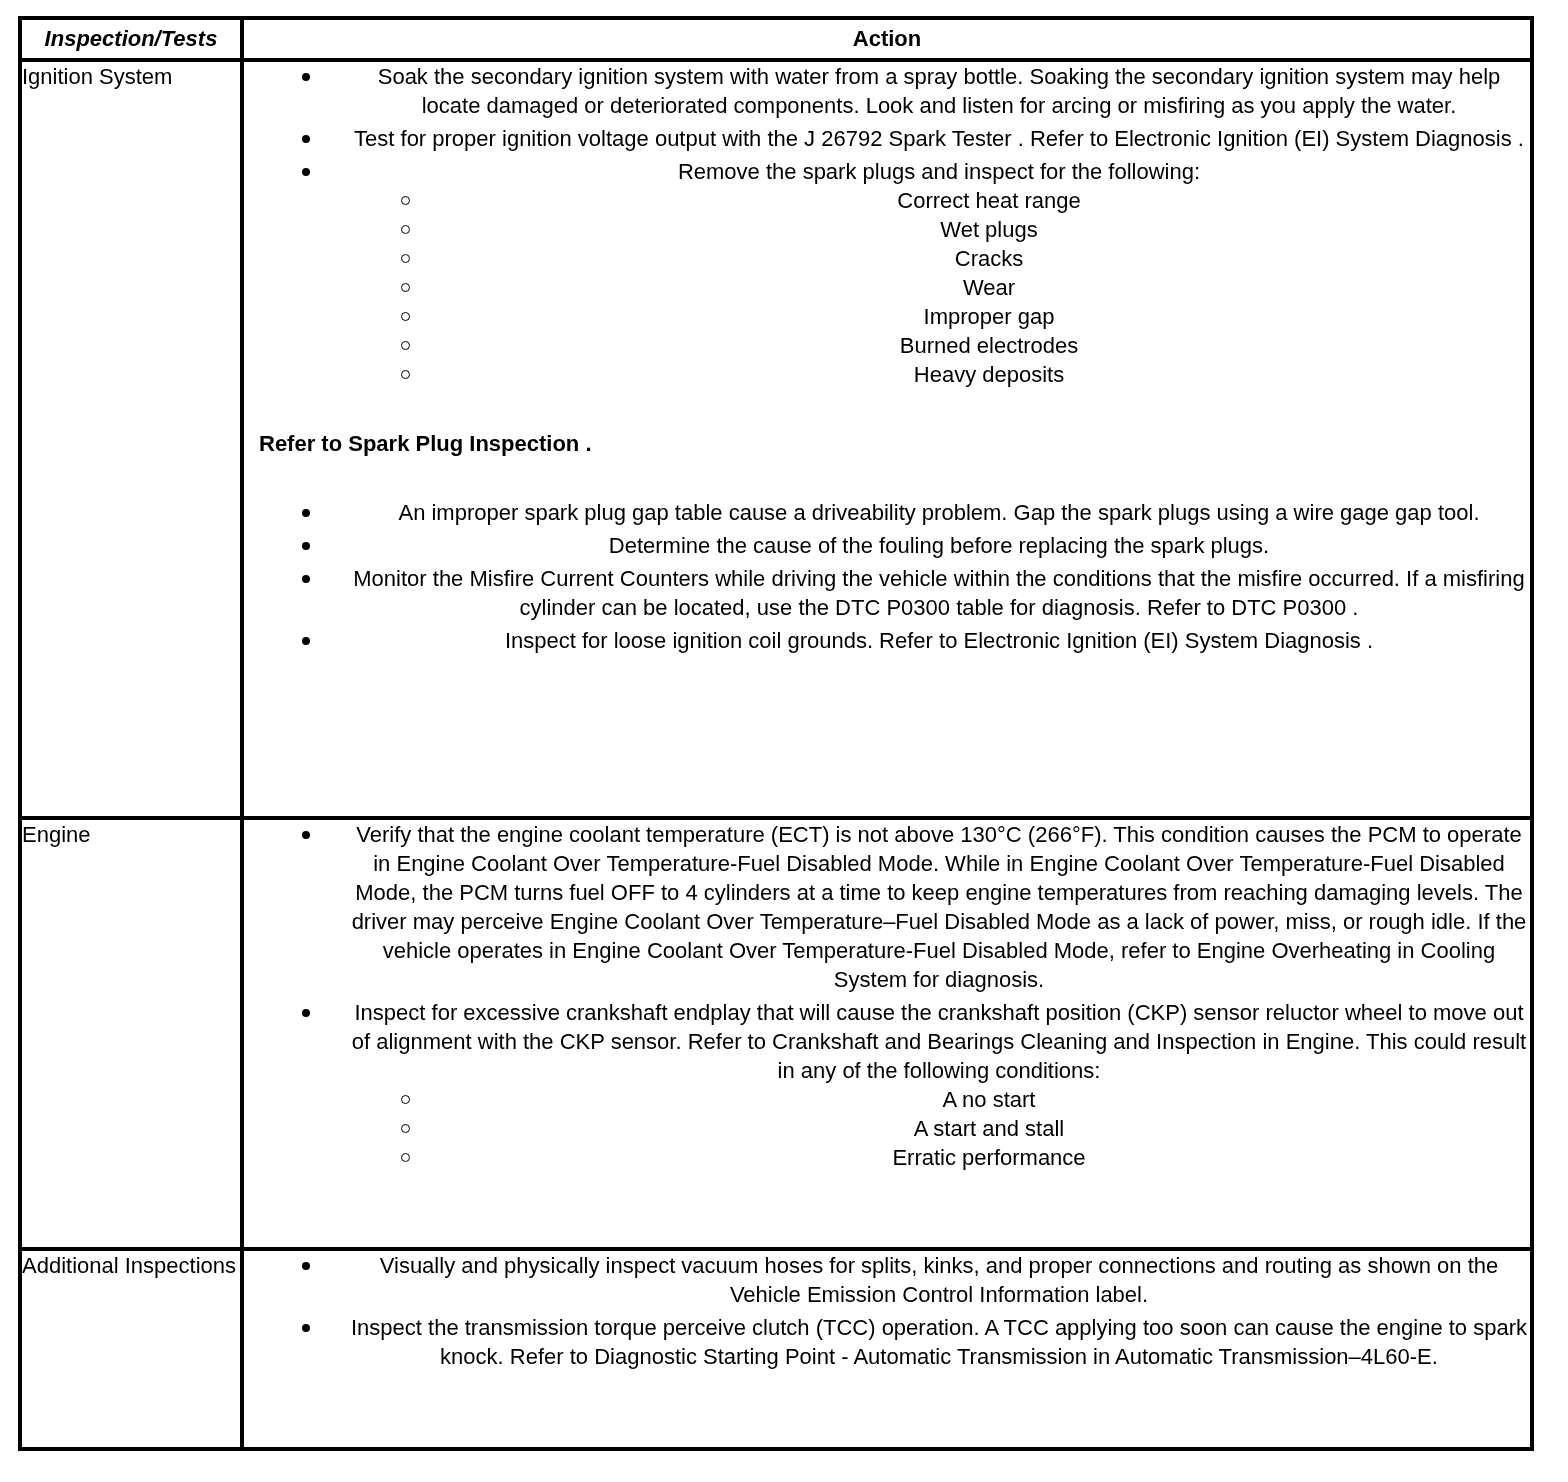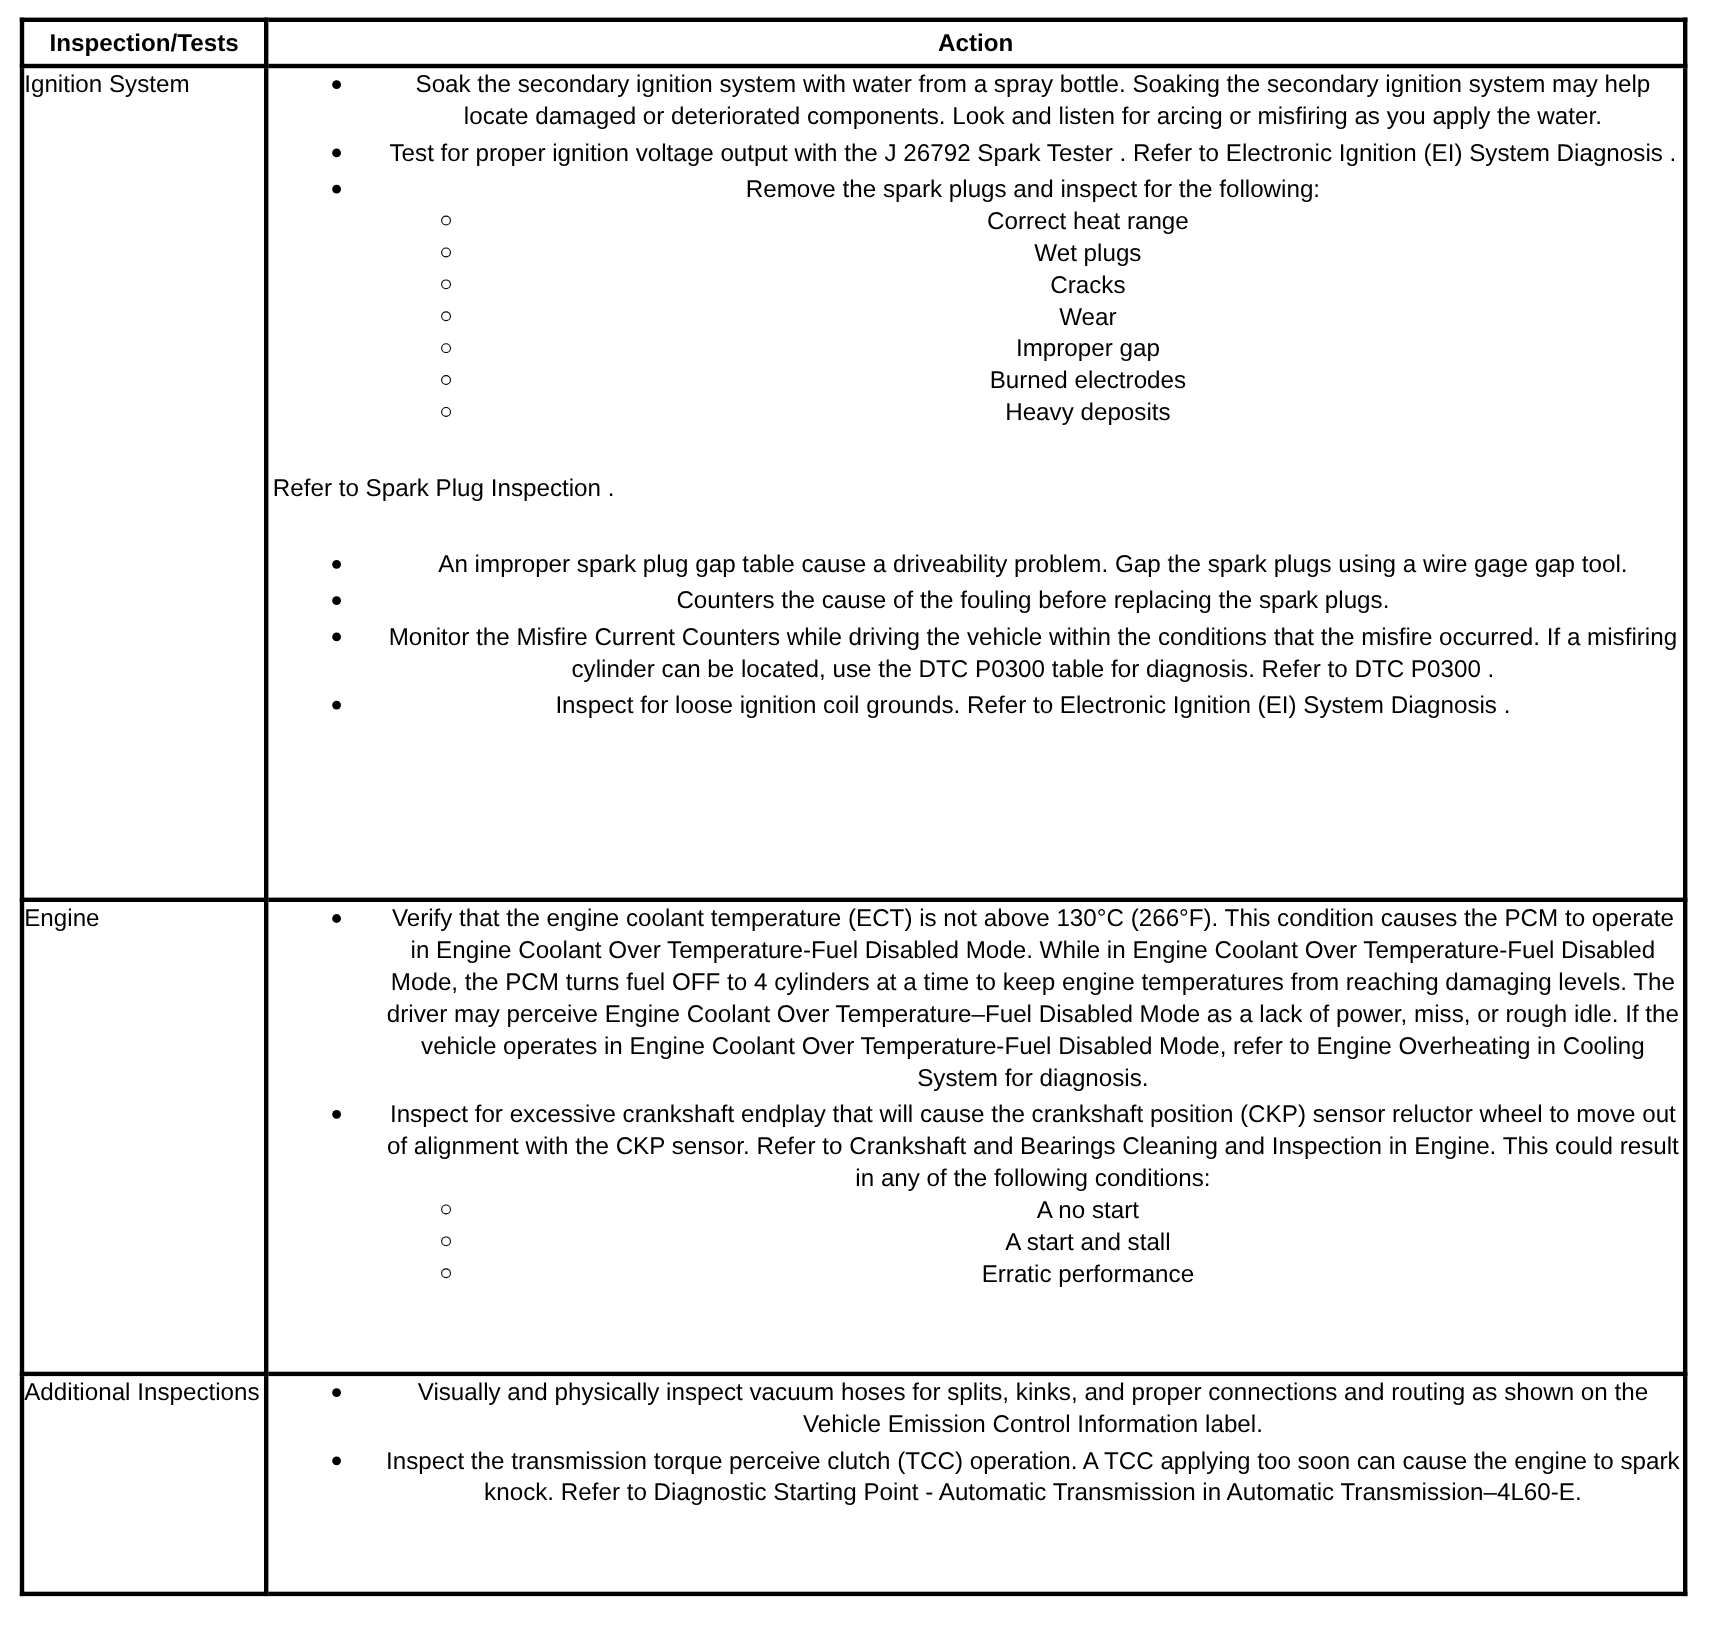--- a/index.html
+++ b/index.html
@@ -7,36 +7,36 @@
     width: 1568px; height: 1482px; position: relative; overflow: hidden;
     font-family: "Liberation Sans", sans-serif; color: #000;
     font-size: 22px; line-height: 29px;
   }
   .tbl {
     position: absolute; left: 18px; top: 16px; width: 1516px;
     border-collapse: collapse; table-layout: fixed;
   }
   .tbl td, .tbl th { border: 4px solid #000; vertical-align: top; padding: 0; }
   .tbl th { font-weight: bold; text-align: center; height: 38px; vertical-align: middle; line-height: 26px; }
-  .tbl th.c1 { width: 218px; }
+  .tbl th.c1 { width: 218px; font-style: italic; }
   .lbl { padding: 2px 4px 0 6px; line-height: 29px; }
   .act { padding: 6px 6px 0 0; }
   ul.b { list-style: none; margin: 0; padding: 0; text-align: center; }
   ul.b > li { position: relative; padding-left: 104px; margin-bottom: 4px; }
   ul.b > li .dot {
     position: absolute; left: 58px; top: 11px; width: 8px; height: 8px;
     border-radius: 50%; background: #000;
   }
   ul.s { list-style: none; margin: 0; padding: 0; }
   ul.s > li { position: relative; padding-left: 100px; margin: 0; }
   ul.s > li .circ {
     position: absolute; left: 53px; top: 10px; width: 9px; height: 9px;
     border-radius: 50%; border: 1.6px solid #000; box-sizing: border-box;
   }
-  .refer { padding-left: 4px; margin: 40px 0 40px 0; }
+  .refer { padding-left: 15px; margin: 40px 0 40px 0; font-weight: bold; }
   .r1 td { height: 754px; }
   .r2 td { height: 427px; }
   .r3 td { height: 196px; }
 </style>
 </head>
 <body>
 
 <table class="tbl">
   <tbody>
       <tr>
@@ -58,21 +58,21 @@
             <li><span class="circ"></span><span>Wear</span></li>
             <li><span class="circ"></span><span>Improper gap</span></li>
             <li><span class="circ"></span><span>Burned electrodes</span></li>
             <li><span class="circ"></span><span>Heavy deposits</span></li>
           </ul>
         </li>
       </ul>
       <div class="refer">Refer to Spark Plug Inspection .</div>
       <ul class="b">
         <li><span class="dot"></span><span>An improper spark plug gap table cause a driveability problem. Gap the spark plugs using a wire gage gap tool.</span></li>
-        <li><span class="dot"></span><span>Counters the cause of the fouling before replacing the spark plugs.</span></li>
+        <li><span class="dot"></span><span>Determine the cause of the fouling before replacing the spark plugs.</span></li>
         <li><span class="dot"></span><span>Monitor the Misfire Current Counters while driving the vehicle within the conditions that the misfire occurred. If a misfiring cylinder can be located, use the DTC P0300 table for diagnosis. Refer to DTC P0300 .</span></li>
         <li><span class="dot"></span><span>Inspect for loose ignition coil grounds. Refer to Electronic Ignition (EI) System Diagnosis .</span></li>
       </ul>
     </td>
   </tr>
 
   <tr class="r2">
     <td class="lbl">Engine</td>
     <td class="act">
       <ul class="b">

